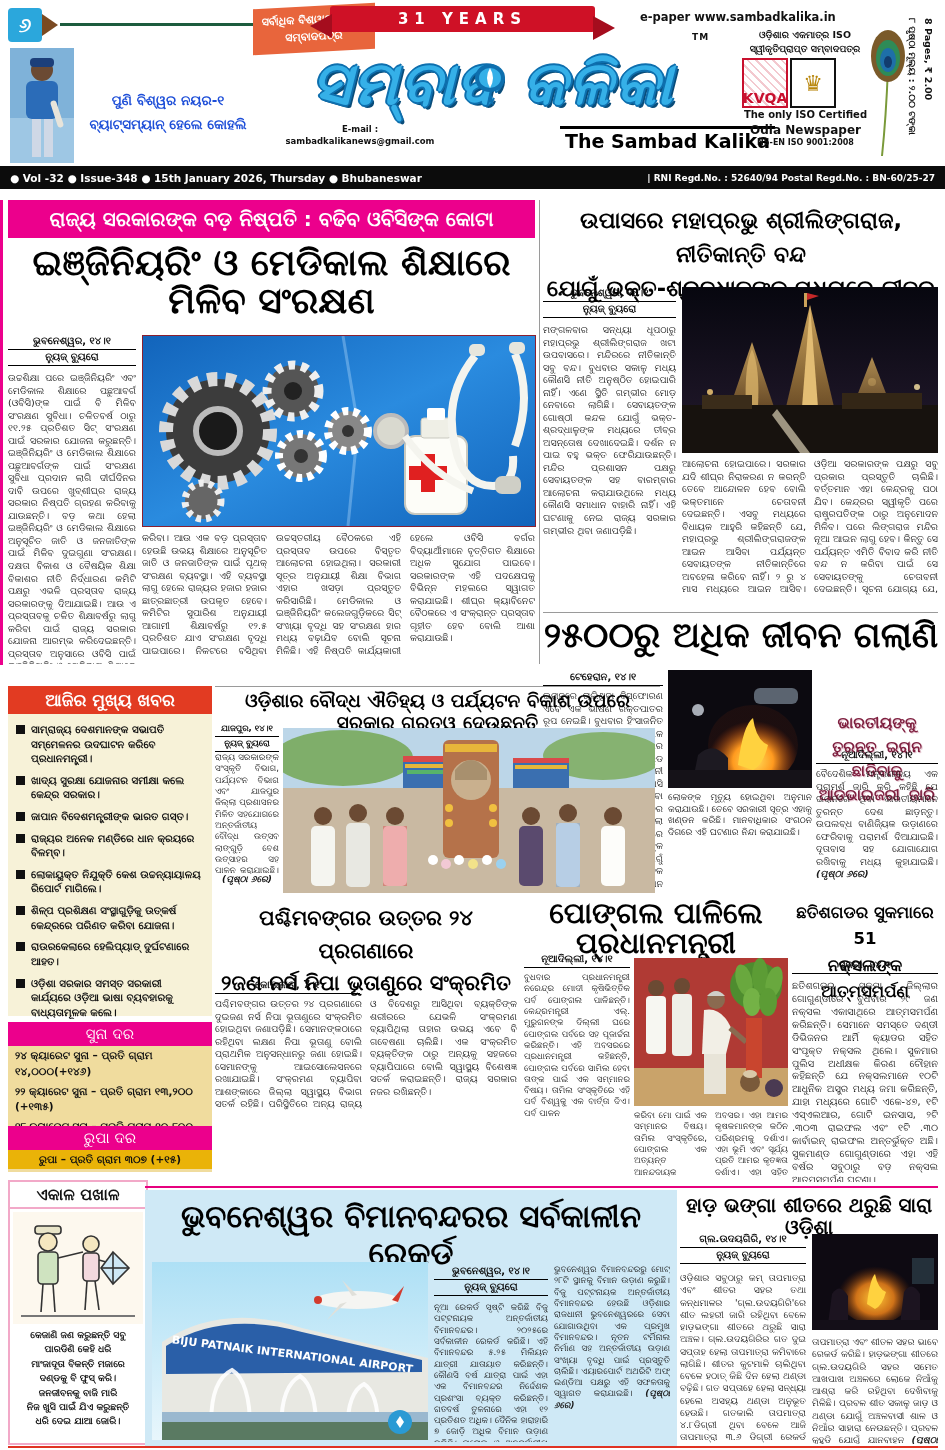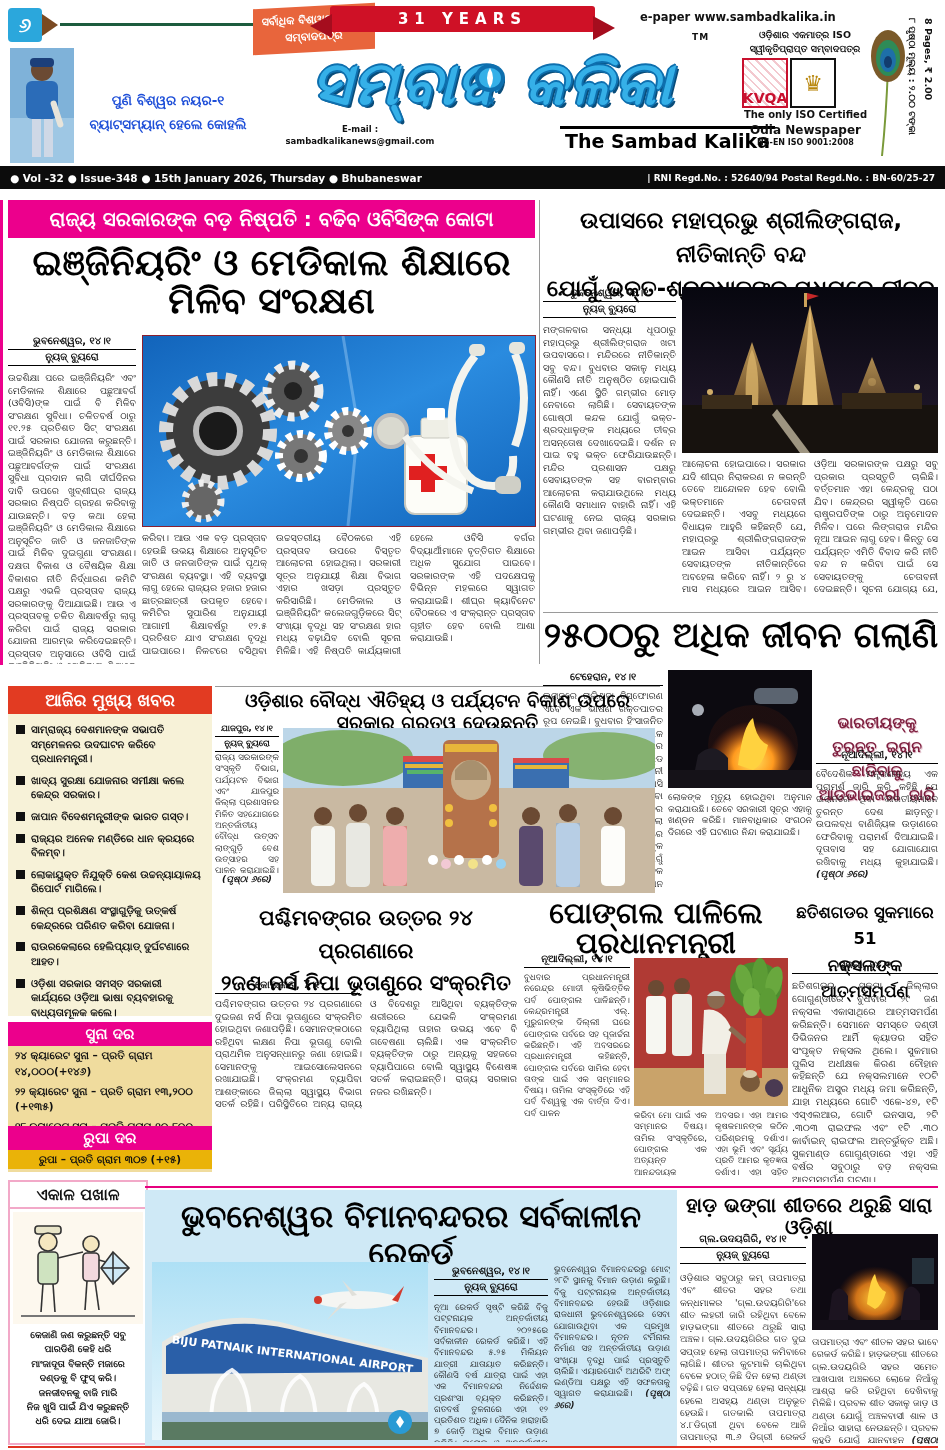--- a/index.html
+++ b/index.html
@@ -10,21 +10,21 @@
   .body-txt{font-size:9.5px;line-height:1.32;color:#1a1a1a;}
   .small-txt{font-size:8.7px;line-height:1.3;color:#1a1a1a;}
   .dl{font-weight:bold;font-size:10px;text-align:center;border-bottom:1px solid #000;padding:1px 0 2px;}
   .hl{font-weight:900;color:#000;text-align:center;}
   .rule-v{border-left:1px solid #9a9a9a;}
   .rule-h{border-top:1px solid #9a9a9a;}
   .cols2{column-count:2;column-gap:8px;}
   .cols3{column-count:3;column-gap:9px;}
   .kicker{background:#ec008c;color:#fff;font-weight:900;font-size:20px;text-align:center;
           display:flex;align-items:center;justify-content:center;}
-  .pinkbar{background:#ec008c;color:#fff;font-weight:700;font-size:15px;text-align:center;
+  .pinkbar{background:#ec008c;color:#fff;font-weight:400;font-size:15px;text-align:center;
            display:flex;align-items:center;justify-content:center;}
   .datebar{background:#0c0c0c;color:#fff;font-size:10.5px;display:flex;align-items:center;
            justify-content:space-between;padding:0 10px;box-sizing:border-box;}
   .logo-odia{font-weight:900;font-style:italic;color:#35b0e8;
              text-shadow:-2px 0 #0e6fae,2px 0 #0e6fae,0 -2px #0e6fae,0 2px #0e6fae,3px 3px 0 #0a4d7a;
              letter-spacing:2px;}
   .bullet{display:flex;gap:6px;margin:0 0 7px 0;}
   .bullet .sq{flex:0 0 9px;width:9px;height:9px;background:#111;margin-top:3px;}
   .bullet .bt{font-size:10.3px;font-weight:bold;line-height:1.42;}
   .goldbox{background:#f0dc9e;}

